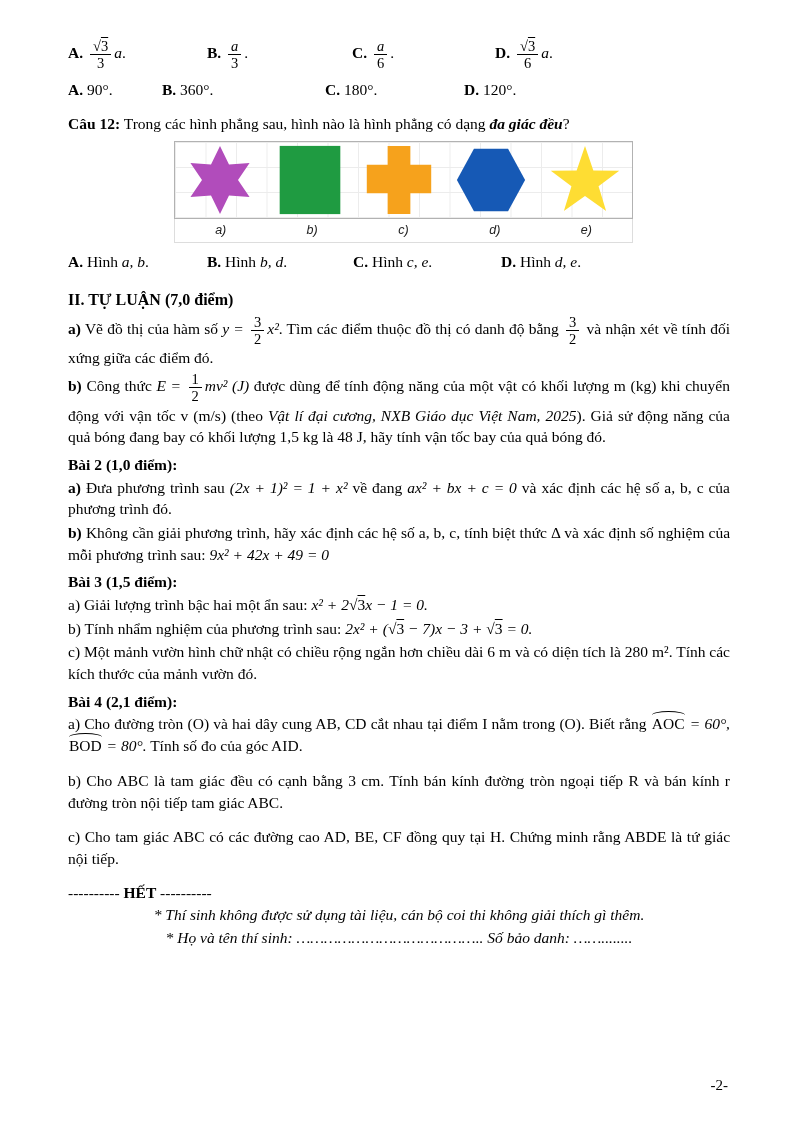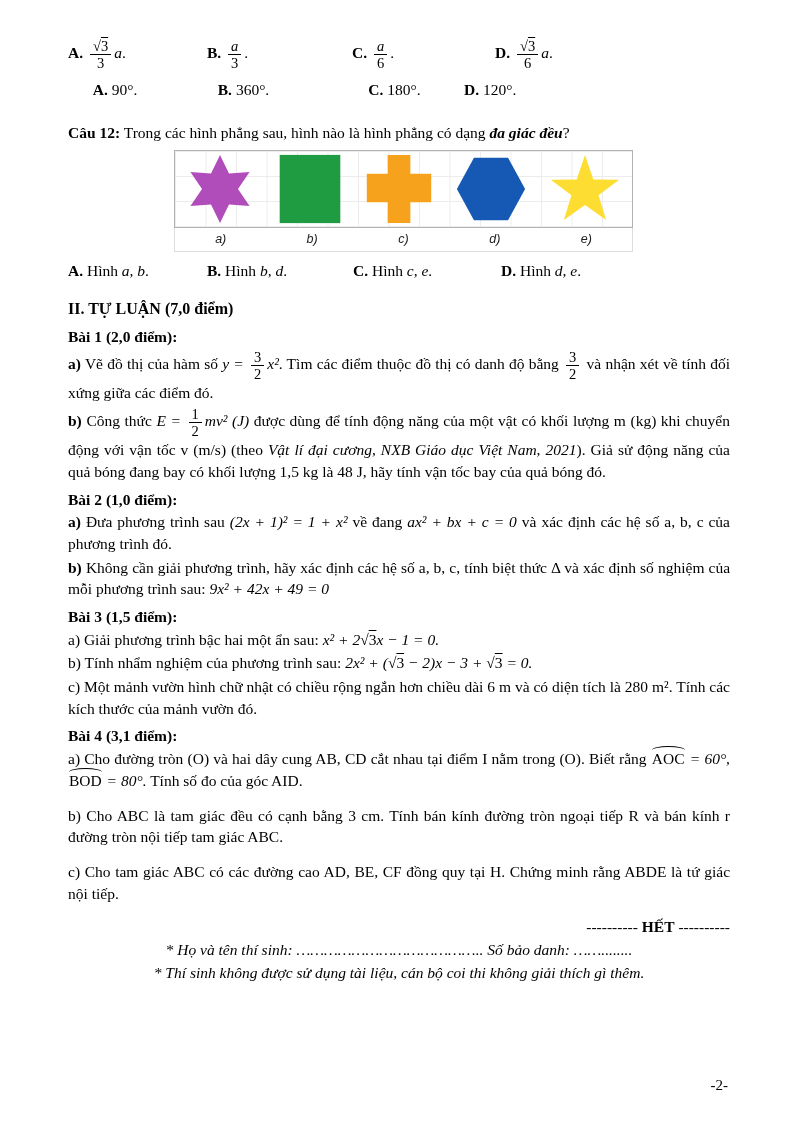--- a/index.html
+++ b/index.html
@@ -18,21 +18,21 @@
   .para{margin:1px 0 2px;}
   .bt{font-weight:bold;margin:6px 0 1px;}
   .section-title{font-weight:bold;font-size:16px;margin:16px 0 3px;}
   
   .optrow{display:flex;margin:4px 0 4px;align-items:center;text-align:left;}
   .opt{flex:0 0 auto;white-space:nowrap;}
   .row-q10 .o1{width:139px}.row-q10 .o2{width:145px}.row-q10 .o3{width:143px}
   .row-q11 .o1{width:94px}.row-q11 .o2{width:163px}.row-q11 .o3{width:139px}
   .row-q12 .o1{width:139px}.row-q12 .o2{width:146px}.row-q12 .o3{width:148px}
   .row-q10{margin:2px 0 8px;}
-  .row-q11{margin:6px 0 21px;text-align:center;}
+  .row-q11{margin:6px 0 12px;}
   .row-q12{margin:8px 0 2px;}
   
   .frac{display:inline-flex;flex-direction:column;align-items:center;
         vertical-align:middle;line-height:1.12;margin:0 3px;font-size:14.5px;}
   .frac .num{border-bottom:1px solid #000;padding:0 3px;}
   .frac .den{padding:0 2px;}
   .ol{text-decoration:overline;}
   .math{font-style:italic;}
   .arc{position:relative;padding:0 1px;}
   .arc::before{content:"";position:absolute;left:1px;right:1px;top:-4px;height:7px;
@@ -51,21 +51,21 @@
   .figlabels{
     border:1px solid #ddd;border-top:none;height:23px;
     display:flex;align-items:center;
     font-family:"Liberation Sans","DejaVu Sans",sans-serif;
     font-style:italic;font-size:12.5px;color:#222;
   }
   .figlabels span{flex:1;text-align:center;}
   
   .gap{height:10px;}
   
-  .het{text-align:right;margin-top:12px;}
+  .het{text-align:left;margin-top:12px;}
   .note{text-align:center;font-style:italic;margin-top:1px;}
   .pagenum{position:absolute;right:66px;bottom:26px;font-size:15px;}
 </style>
 </head>
 <body>
 
 <div class="page">
 
   <div class="optrow row-q10">
     <span class="opt o1">
@@ -139,82 +139,81 @@
 
   <div class="optrow row-q12">
     <span class="opt o1"><b>A.</b> <span>Hình </span><i>a, b</i><span>.</span></span>
     <span class="opt o2"><b>B.</b> <span>Hình </span><i>b, d</i><span>.</span></span>
     <span class="opt o3"><b>C.</b> <span>Hình </span><i>c, e</i><span>.</span></span>
     <span class="opt o4"><b>D.</b> <span>Hình </span><i>d, e</i><span>.</span></span>
   </div>
 
   <p class="section-title">II. TỰ LUẬN (7,0 điểm)</p>
 
-  <p class="bt">Bài 1 (2,0 điểm):</p>
   <p class="para">
     <b>a)</b>
     <span>Vẽ đồ thị của hàm số </span><i class="math">y = </i><span class="frac">
         <span class="num">3</span>
         <span class="den">2</span>
       </span><i class="math">x²</i><span>. Tìm các điểm thuộc đồ thị có danh độ bằng </span><span class="frac">
         <span class="num">3</span>
         <span class="den">2</span>
       </span><span> và nhận xét về tính đối xứng giữa các điểm đó.</span>
   </p>
   <p class="para">
     <b>b)</b>
     <span>Công thức </span><i class="math">E = </i><span class="frac">
         <span class="num">1</span>
         <span class="den">2</span>
-      </span><i class="math">mv² (J)</i><span> được dùng để tính động năng của một vật có khối lượng m (kg) khi chuyển động với vận tốc v (m/s) (theo </span><i>Vật lí đại cương, NXB Giáo dục Việt Nam, 2021</i><span>). Giả sử động năng của quả bóng đang bay có khối lượng 1,5 kg là 48 J, hãy tính vận tốc bay của quả bóng đó.</span>
+      </span><i class="math">mv² (J)</i><span> được dùng để tính động năng của một vật có khối lượng m (kg) khi chuyển động với vận tốc v (m/s) (theo </span><i>Vật lí đại cương, NXB Giáo dục Việt Nam, 2025</i><span>). Giả sử động năng của quả bóng đang bay có khối lượng 1,5 kg là 48 J, hãy tính vận tốc bay của quả bóng đó.</span>
   </p>
 
   <p class="bt">Bài 2 (1,0 điểm):</p>
   <p class="para">
     <b>a)</b>
     <span>Đưa phương trình sau </span><i class="math">(2x + 1)² = 1 + x²</i><span> về đang </span><i class="math">ax² + bx + c = 0</i><span> và xác định các hệ số a, b, c của phương trình đó.</span>
   </p>
   <p class="para">
     <b>b)</b>
     <span>Không cần giải phương trình, hãy xác định các hệ số a, b, c, tính biệt thức Δ và xác định số nghiệm của mỗi phương trình sau: </span><i class="math">9x² + 42x + 49 = 0</i>
   </p>
 
   <p class="bt">Bài 3 (1,5 điểm):</p>
   <p class="para">
     <span>a)</span>
-    <span>Giải phương trình bậc hai một ẩn sau: </span><i class="math">x² + 2</i><span>√</span><span class="ol">3</span><i class="math">x − 1 = 0.</i>
+    <span>Giải lượng trình bậc hai một ẩn sau: </span><i class="math">x² + 2</i><span>√</span><span class="ol">3</span><i class="math">x − 1 = 0.</i>
   </p>
   <p class="para">
     <span>b)</span>
-    <span>Tính nhẩm nghiệm của phương trình sau: </span><i class="math">2x² + (</i><span>√</span><span class="ol">3</span><i class="math"> − 2)x − 3 + </i><span>√</span><span class="ol">3</span><i class="math"> = 0.</i>
+    <span>Tính nhẩm nghiệm của phương trình sau: </span><i class="math">2x² + (</i><span>√</span><span class="ol">3</span><i class="math"> − 7)x − 3 + </i><span>√</span><span class="ol">3</span><i class="math"> = 0.</i>
   </p>
   <p class="para">
     <span>c)</span>
     <span>Một mảnh vườn hình chữ nhật có chiều rộng ngắn hơn chiều dài 6 m và có diện tích là 280 m². Tính các kích thước của mảnh vườn đó.</span>
   </p>
 
-  <p class="bt">Bài 4 (3,1 điểm):</p>
+  <p class="bt">Bài 4 (2,1 điểm):</p>
   <p class="para">
     <span>a)</span>
     <span>Cho đường tròn (O) và hai dây cung AB, CD cắt nhau tại điểm I nằm trong (O). Biết rằng </span><span class="arc">AOC</span><i class="math"> = 60°, </i><span class="arc">BOD</span><i class="math"> = 80°.</i><span> Tính số đo của góc AID.</span>
   </p>
   <div class="gap"></div>
   <p class="para">
     <span>b)</span>
     <span>Cho ABC là tam giác đều có cạnh bằng 3 cm. Tính bán kính đường tròn ngoại tiếp R và bán kính r đường tròn nội tiếp tam giác ABC.</span>
   </p>
   <div class="gap"></div>
   <p class="para">
     <span>c)</span>
     <span>Cho tam giác ABC có các đường cao AD, BE, CF đồng quy tại H. Chứng minh rằng ABDE là tứ giác nội tiếp.</span>
   </p>
 
   <p class="het">
     <span>----------</span>
     <b>HẾT</b>
     <span>----------</span>
   </p>
+  <p class="note">* Thí sinh không được sử dụng tài liệu, cán bộ coi thi không giải thích gì thêm.</p>
   <p class="note">* Họ và tên thí sinh: ………………………………….. Số bảo danh: ……........</p>
-  <p class="note">* Thí sinh không được sử dụng tài liệu, cán bộ coi thi không giải thích gì thêm.</p>
 
 </div>
 
 <div class="pagenum">-2-</div>
 
 </body></html>

